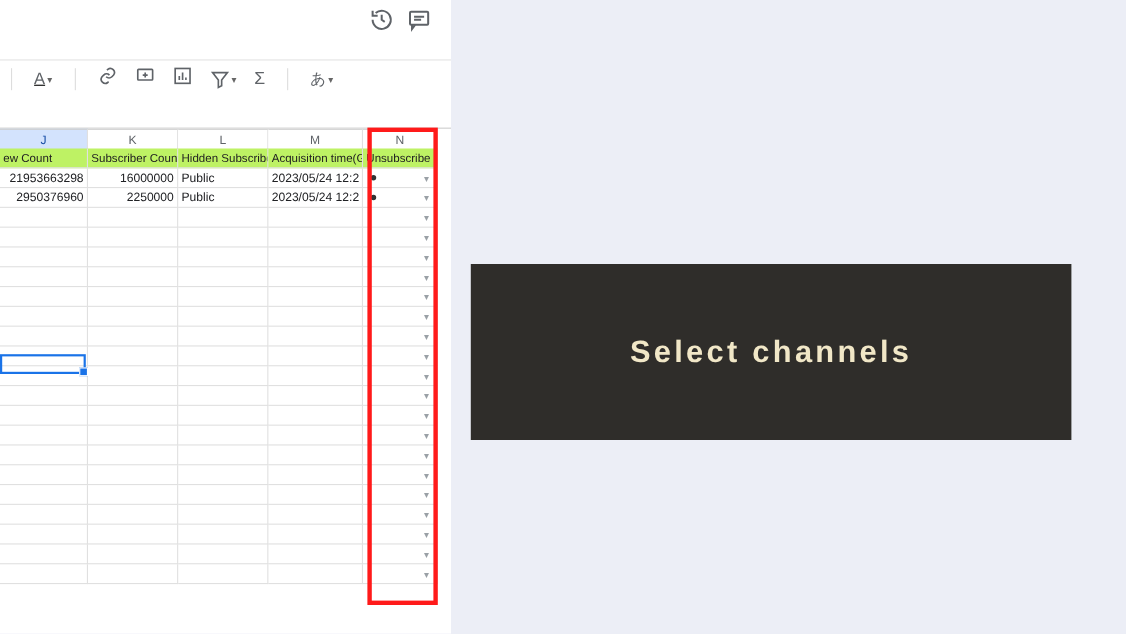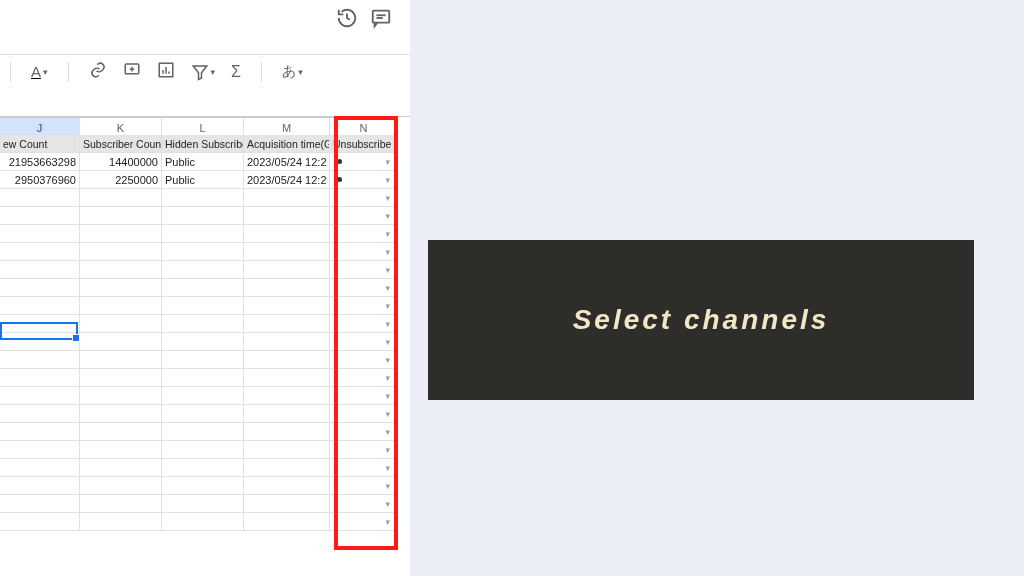--- a/index.html
+++ b/index.html
@@ -68,21 +68,21 @@
     justify-content: center;
     color: #5f6368;
     border-top: 1px solid #ccc;
     height: 22px;
   }
   .col-letters .cell.sel {
     background: #d3e3fd;
     color: #174ea6;
   }
   .headers .cell {
-    background: #e5e5e5;
+    background: #bef264;
     color: #222;
     font-size: 10.5px;
   }
   .c-j  { width: 80px; justify-content:flex-end; }
   .c-k  { width: 82px; justify-content:flex-end; }
   .c-l  { width: 82px; }
   .c-m  { width: 86px; }
   .c-n  { width: 68px; justify-content:center; }
   .headers .c-j, .headers .c-k, .headers .c-l, .headers .c-m, .headers .c-n {justify-content:flex-start;}
   .col-letters .c-j,.col-letters .c-k,.col-letters .c-l,.col-letters .c-m,.col-letters .c-n{justify-content:center;}
@@ -112,21 +112,21 @@
     position:absolute;
     background:#2f2d2a;
     color:#f1e7c7;
     display:flex;
     flex-direction:column;
     align-items:center;
     justify-content:center;
     font-weight:700;
     letter-spacing:3px;
   }
-  .callout span { line-height:1.6;font-style:italic; }
+  .callout span { line-height:1.6; }
 </style>
 </head>
 <body>
 
 <div class="app-region">
 
   <div class="top-icons">
     <span>
       <svg viewBox="0 0 24 24" fill="none" stroke="#5f6368" stroke-width="2">
         <path d="M3 12a9 9 0 1 0 3-6.7"></path>
@@ -197,21 +197,21 @@
     <div class="row headers" id="headers">
         <div class="cell c-j">ew Count</div>
         <div class="cell c-k">Subscriber Count</div>
         <div class="cell c-l">Hidden Subscriber C</div>
         <div class="cell c-m">Acquisition time(GM</div>
         <div class="cell c-n">Unsubscribe</div>
       </div>
     <div id="data-rows">
         <div class="row">
           <div class="cell c-j">21953663298</div>
-          <div class="cell c-k">14400000</div>
+          <div class="cell c-k">16000000</div>
           <div class="cell c-l">Public</div>
           <div class="cell c-m">2023/05/24 12:2</div>
           <div class="cell c-n">
             <div class="dropdown-cell">
               <span class="dot"></span>
               <span class="dd-tri">▾</span>
             </div>
           </div>
         </div>
         <div class="row">

